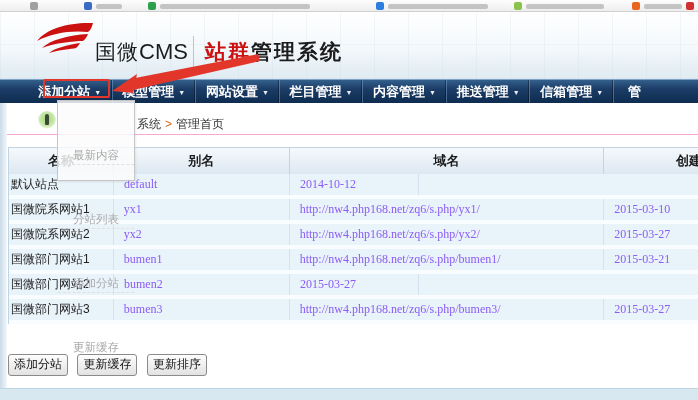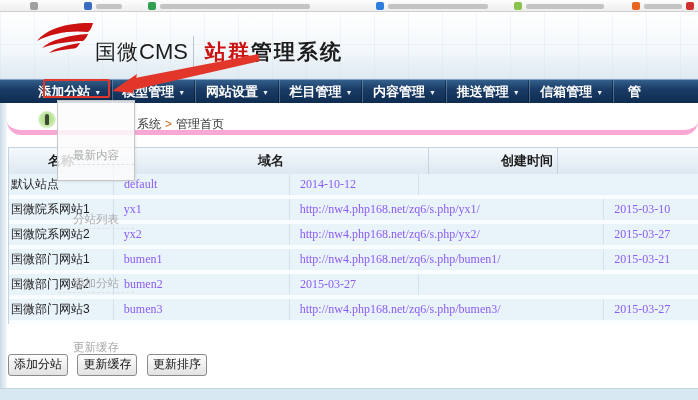--- a/index.html
+++ b/index.html
@@ -30,21 +30,21 @@
     border-top:1px solid #7ea3c6; z-index:2; }
   .navbar ul { list-style:none; display:flex; padding-left:28px; height:100%; }
   .navbar li { width:92px; height:100%; display:flex; align-items:center; justify-content:center;
     color:#fff; font-size:13px; font-weight:bold; cursor:pointer; white-space:nowrap; }
   .navbar li + li { border-left:1px solid rgba(140,175,210,.45); box-shadow:-1px 0 0 rgba(0,0,0,.35); }
   .navbar .arr { font-size:7px; color:#e8eef5; margin-left:4px; margin-top:2px; }
   .navbar li.partial { justify-content:flex-start; padding-left:14px; }
 
   
   .crumb-row { position:absolute; left:7px; top:103px; width:691px; height:32px; background:#fff;
-    border-bottom:5px solid #f9a8d4;border-radius:14px; }
+    border-bottom:1px solid #f9a8d4; }
   .bulb { position:absolute; left:31px; top:8px; width:18px; height:18px; border-radius:50%;
     background:radial-gradient(circle at 50% 45%, #9ed66f 0%, #c9e9ae 55%, rgba(244,250,238,0) 75%); }
   .bulb:after { content:""; position:absolute; left:7px; top:3px; width:4px; height:11px;
     background:#3c4a35; border-radius:2px 2px 1px 1px; }
   .crumb-text { position:absolute; left:130px; top:13px; font-size:12px; color:#333; }
   .crumb-text .sep { color:#d2691e; margin:0 4px; }
 
   
   .site-table { position:absolute; left:8px; top:147px; width:725px; z-index:1;
     border-left:1px solid #c2d4e2; border-top:1px solid #c2d4e2; }
@@ -151,20 +151,21 @@
 <div class="crumb-row">
   <div class="bulb"></div>
   <div class="crumb-text">
     <span>系统</span><span class="sep">&gt;</span><span>管理首页</span>
   </div>
 </div>
 
 <div class="site-table">
   <div class="t-head">
     <div class="c1">名称</div>
+    <div class="c2">别名</div>
     <div class="c3">域名</div>
     <div class="c4">创建时间</div>
   </div>
   <div class="t-row">
     <div class="c1">默认站点</div>
     <div class="c2">default</div>
     <div class="c4">2014-10-12</div>
   </div>
   <div class="t-row">
     <div class="c1">国微院系网站1</div>

